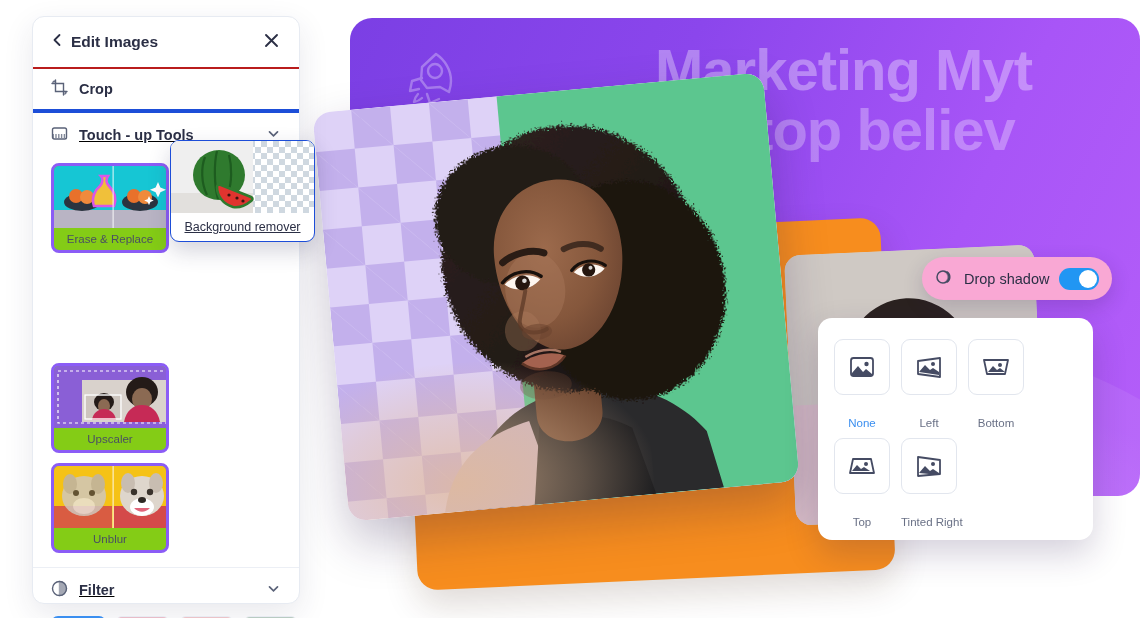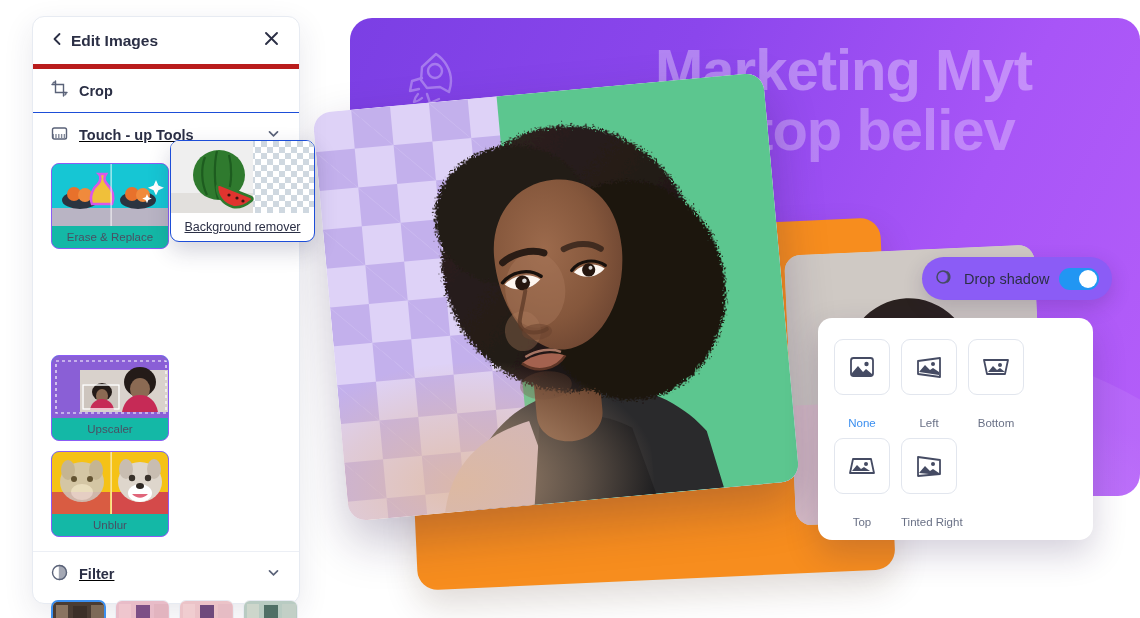--- a/index.html
+++ b/index.html
@@ -85,21 +85,21 @@
     position:absolute; left:790px; top:250px; width:250px; height:270px;
     border-radius:16px; overflow:hidden;
     transform: rotate(-2.6deg);
     background:#d8d3cf;
   }
 
   
   .dropshadow-pill {
     position:absolute; left:922px; top:257px;
     width:190px; height:43px;
-    background:#8b5cf6; border-radius:22px;
+    background:#f9a8d4; border-radius:22px;
     box-shadow: 0 7px 20px rgba(45,25,80,.20);
     display:flex; align-items:center; gap:9px;
     padding: 0 13px;
   }
   .dropshadow-pill .ds-label{ font-size:14.5px; color:#2b2f45; font-weight:500; flex:1; }
   .toggle {
     width:40px; height:22px; border-radius:12px; background:#2196f3;
     position:relative; flex:0 0 auto;
   }
   .toggle::after{
@@ -130,39 +130,39 @@
   
   .sidebar{
     position:absolute; left:32px; top:16px;
     width:268px; height:588px;
     background:#fff; border-radius:12px;
     border:1px solid #e7ebf2;
     box-shadow: 0 10px 30px rgba(40,40,80,.10);
   }
   .sb-head{
     height:52px; display:flex; align-items:center; padding:0 18px;
-    border-bottom:5px solid #b91c1c;
+    border-bottom:2px solid #b91c1c;
   }
   .sb-back{ display:flex; align-items:center; gap:7px; flex:1; }
   .sb-title{ font-size:15.5px; font-weight:600; color:#2b2f45; }
   .sb-close{ cursor:pointer; }
 
   .sb-row{
     height:44px; display:flex; align-items:center; padding:0 18px; gap:11px;
-    border-bottom:1px solid #1d4ed8;
+    border-bottom:4px solid #1d4ed8;
   }
   .sb-row-label{ font-size:14.5px; font-weight:600; color:#2b2f45; flex:1; }
   .sb-sec-head{
     height:44px; display:flex; align-items:center; padding:0 18px; gap:11px;text-decoration:underline;
   }
   .sb-divider{ height:1px; background:#eceff5; }
 
   .thumb-grid{ display:flex; flex-wrap:wrap; gap:10px; padding:6px 18px 14px 18px; }
   .tcard{
-    width:118px; border:1px solid #8b5cf6; border-radius:8px; overflow:hidden; background:#14b8a6;
+    width:118px; border:3px solid #8b5cf6; border-radius:8px; overflow:hidden; background:#84cc16;
   }
   .tcard .timg{ height:62px; position:relative; overflow:hidden; }
   .tcard .tlbl{
     height:22px; display:flex; align-items:center; justify-content:center;
     font-size:11.5px; color:#4a4f63;
   }
   .tcard.raised{
     position:absolute; left:170px; top:140px; width:145px;
     border:1px solid #1d4ed8; border-radius:9px;
     box-shadow: 0 9px 22px rgba(40,40,80,.20);

